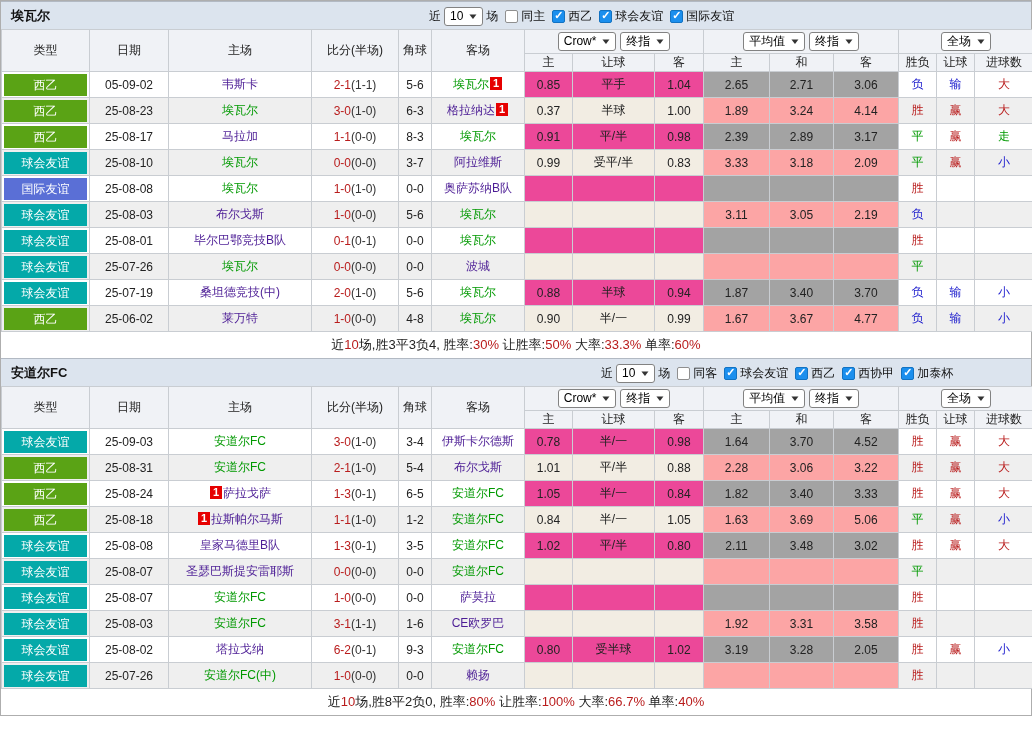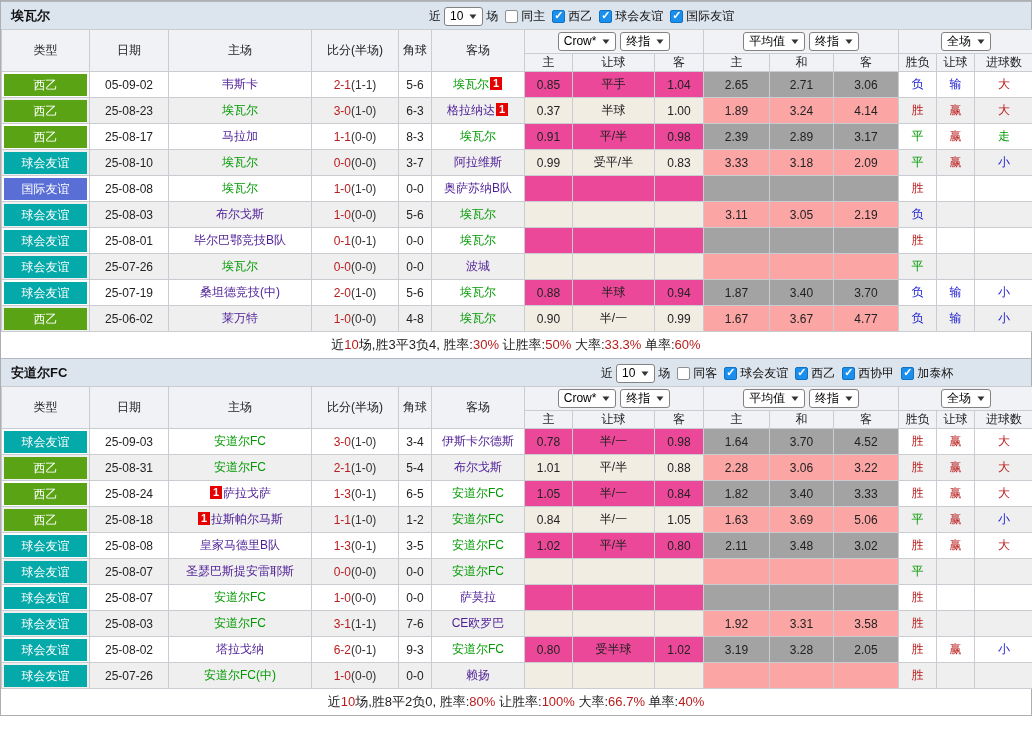--- a/index.html
+++ b/index.html
@@ -567,21 +567,21 @@
           <td></td>
           <td></td>
         </tr>
         <tr class="even">
           <td class="typecell">
             <div class="pill t-club">球会友谊</div>
           </td>
           <td>25-08-03</td>
           <td><span><span class="tn green">安道尔FC</span></span></td>
           <td class="score"><span class="c-red">3-1</span><span class="ht">(1-1)</span></td>
-          <td>7-6</td>
+          <td>1-6</td>
           <td><span><span class="tn">CE欧罗巴</span></span></td>
           <td class="crow"></td>
           <td class="crow"></td>
           <td class="crow"></td>
           <td class="avg">1.92</td>
           <td class="avg">3.31</td>
           <td class="avg">3.58</td>
           <td><span class="c-red">胜</span></td>
           <td></td>
           <td></td>

